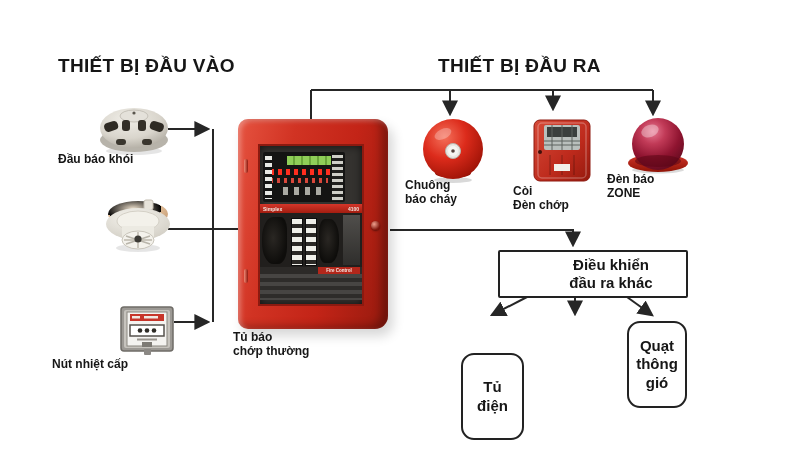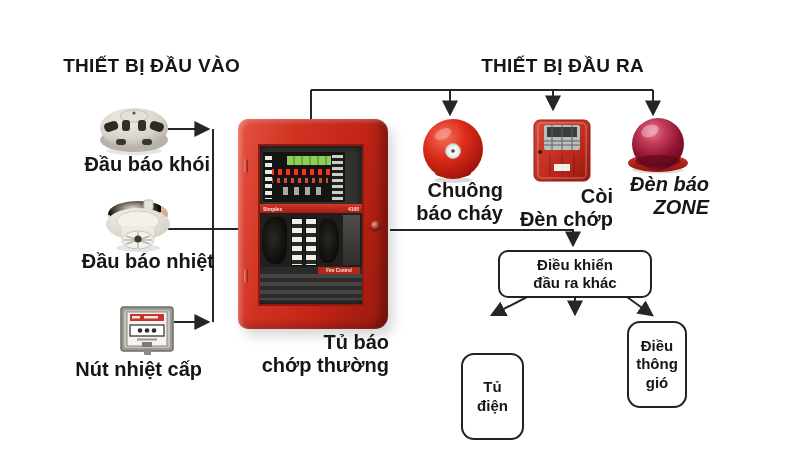--- a/index.html
+++ b/index.html
@@ -1,22 +1,22 @@
 <!DOCTYPE html>
 <html><head>
 <meta charset="utf-8">
 <style>
   html,body{margin:0;padding:0;background:#ffffff;}
   #stage{position:relative;width:800px;height:474px;background:#ffffff;overflow:hidden;
          font-family:"Liberation Sans","DejaVu Sans",sans-serif;color:#161616;}
-  .hdr{position:absolute;font-size:19px;font-weight:700;text-align:right;letter-spacing:.3px;white-space:nowrap;}
-  .lbl{position:absolute;font-size:20px;font-weight:700;text-align:right;line-height:1.16;white-space:pre-line;}
+  .hdr{position:absolute;font-size:19px;font-weight:700;text-align:left;letter-spacing:.3px;white-space:nowrap;}
+  .lbl{position:absolute;font-size:12px;font-weight:700;text-align:left;line-height:1.16;white-space:pre-line;}
   .node{position:absolute;background:#fff;border:2.5px solid #222;display:flex;align-items:center;justify-content:center;
         font-size:15px;font-weight:700;text-align:center;line-height:1.22;white-space:pre-line;}
-  .ctrl{border-radius:10px;}
+  .ctrl{border-radius:2px;padding-left:36px;}
   .obox{border-radius:13px;}
   svg{display:block;}
   #wires{position:absolute;left:0;top:0;pointer-events:none;}
   .dev{position:absolute;}
   
   .panel{position:absolute;left:238px;top:119px;width:150px;height:210px;border-radius:10px 13px 13px 10px;
          background:linear-gradient(103deg,#e65340 0%,#d13323 30%,#c32417 62%,#951a0e 100%);
          box-shadow:inset 3px 2px 5px rgba(255,255,255,.30),inset -7px -3px 9px rgba(0,0,0,.28),5px 7px 12px rgba(0,0,0,.16);}
   .pwin{position:absolute;left:20px;top:25px;width:102px;height:158px;background:#34322f;
         border:2px solid #8c1a10;box-shadow:inset 0 0 8px rgba(0,0,0,.65);}
@@ -132,21 +132,20 @@
       <ellipse cx="38" cy="46" rx="16" ry="9" fill="#f4f2ec" stroke="#c9c5bb" stroke-width="1"></ellipse>
       <g stroke="#b9b5aa" stroke-width="1.4">
         <line x1="26" y1="42" x2="50" y2="50"></line>
           <line x1="26" y1="50" x2="50" y2="42"></line>
         <line x1="38" y1="38" x2="38" y2="54"></line>
           <line x1="24" y1="46" x2="52" y2="46"></line>
       </g>
       <circle cx="38" cy="45" r="3.6" fill="#3c3a35"></circle>
     </svg>
   </div>
-  <div class="lbl" style="left:58px;top:250px;width:156px;">Đầu báo nhiệt</div>
 
   <div class="dev" style="left:120px;top:306px;">
     <svg width="54" height="50">
       <rect x="1" y="1" width="52" height="44" rx="3" fill="#9c9994" stroke="#6f6c67" stroke-width="1.5"></rect>
       <rect x="4" y="4" width="46" height="38" rx="2" fill="#c6c3bd"></rect>
       <rect x="7" y="6" width="40" height="34" fill="#f4f3f0" stroke="#8a8780" stroke-width="1"></rect>
       <rect x="10" y="8" width="34" height="7" fill="#c7352a"></rect>
       <rect x="12" y="10" width="8" height="2.5" fill="#f0e8e2"></rect>
       <rect x="24" y="10" width="14" height="2.5" fill="#f0e8e2"></rect>
       <rect x="10" y="19" width="34" height="11" fill="#ffffff" stroke="#55524c" stroke-width="1.5"></rect>
@@ -260,25 +259,25 @@
             <stop offset="100%" stop-color="#911407"></stop>
         </linearGradient>
       </defs>
       <ellipse cx="34" cy="54" rx="26" ry="3.5" fill="rgba(0,0,0,0.14)"></ellipse>
       <ellipse cx="34" cy="47" rx="30" ry="9" fill="url(#gBase)"></ellipse>
       <circle cx="34" cy="28" r="26" fill="url(#gDome)"></circle>
       <ellipse cx="34" cy="45" rx="23" ry="6" fill="rgba(90,5,20,0.55)"></ellipse>
       <ellipse cx="26" cy="15" rx="9" ry="6" fill="rgba(255,255,255,0.35)" transform="rotate(-20 26 15)"></ellipse>
     </svg>
   </div>
-  <div class="lbl" style="left:607px;top:173px;width:102px;font-style:italic;">Đèn báo
+  <div class="lbl" style="left:607px;top:173px;width:102px;">Đèn báo
 ZONE</div>
 
   <div class="node ctrl" style="left:498px;top:250px;width:150px;height:44px;">Điều khiển
 đầu ra khác</div>
 
   <div class="node obox" style="left:461px;top:321px;width:59px;height:83px;margin-top:32px;">Tủ
 điện</div>
-  <div class="node obox" style="left:627px;top:321px;width:56px;height:83px;">Điều
+  <div class="node obox" style="left:627px;top:321px;width:56px;height:83px;">Quạt
 thông
 gió</div>
 
 </div>
 
 </body></html>

